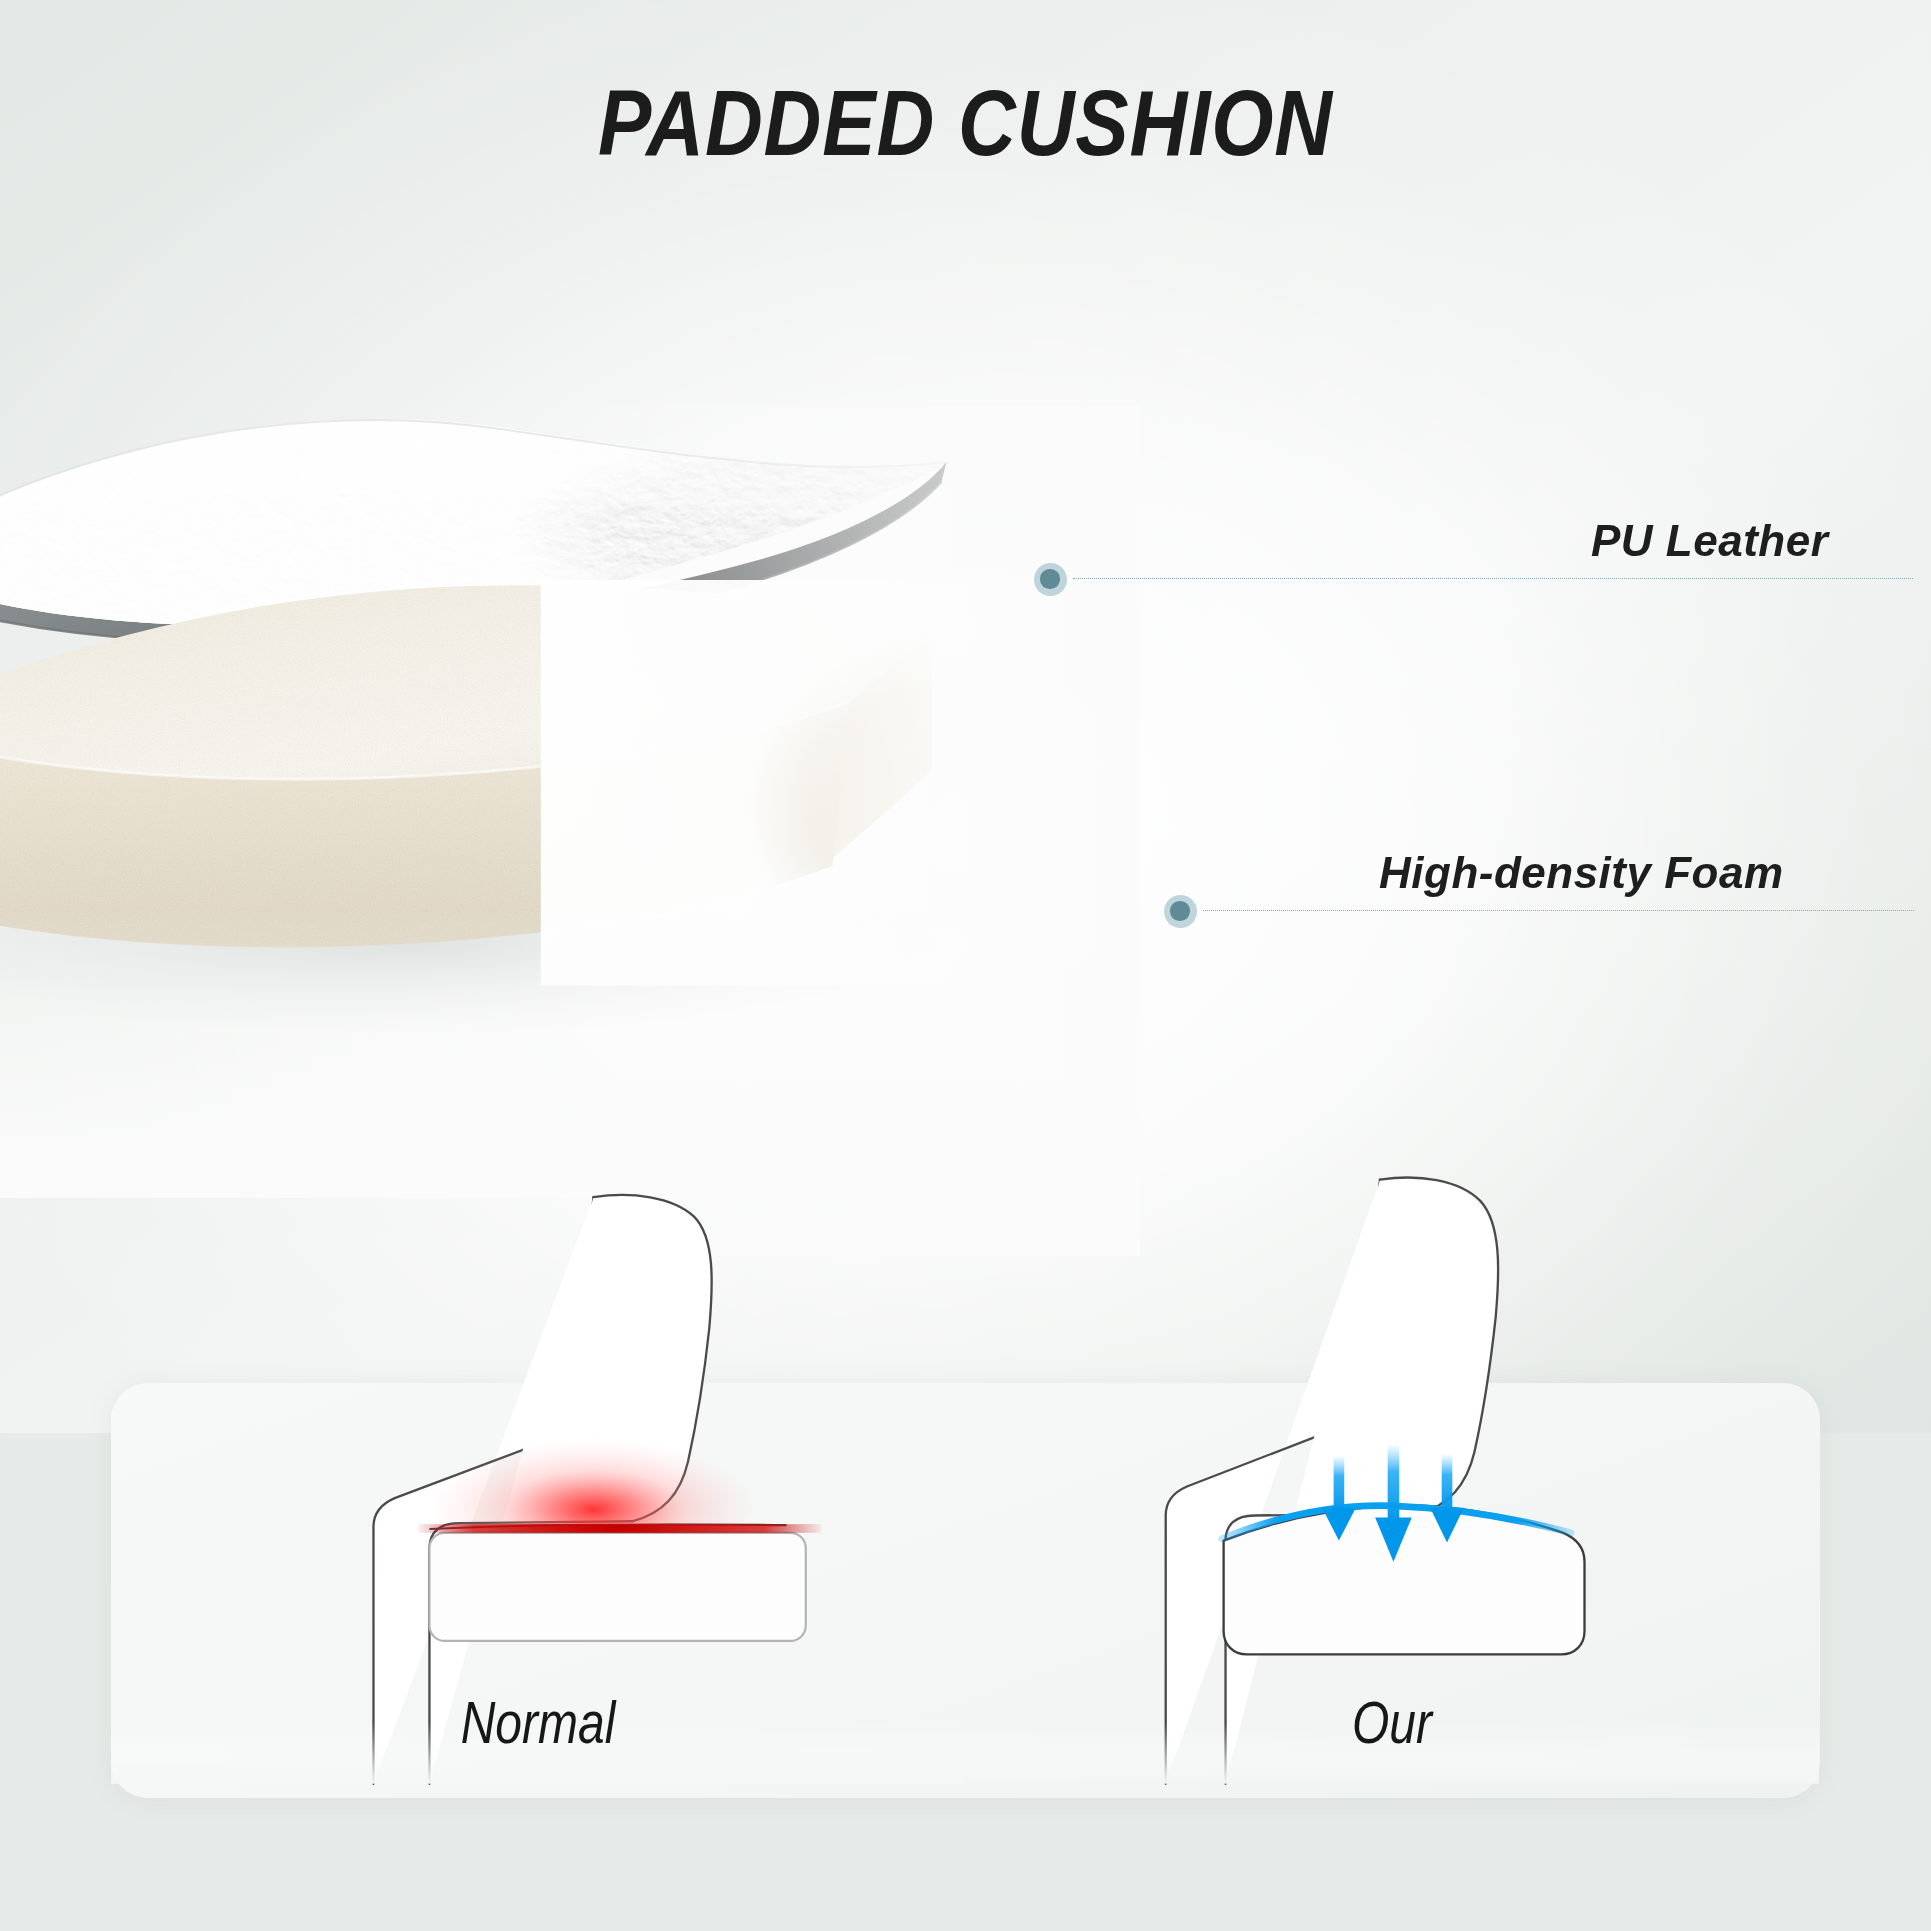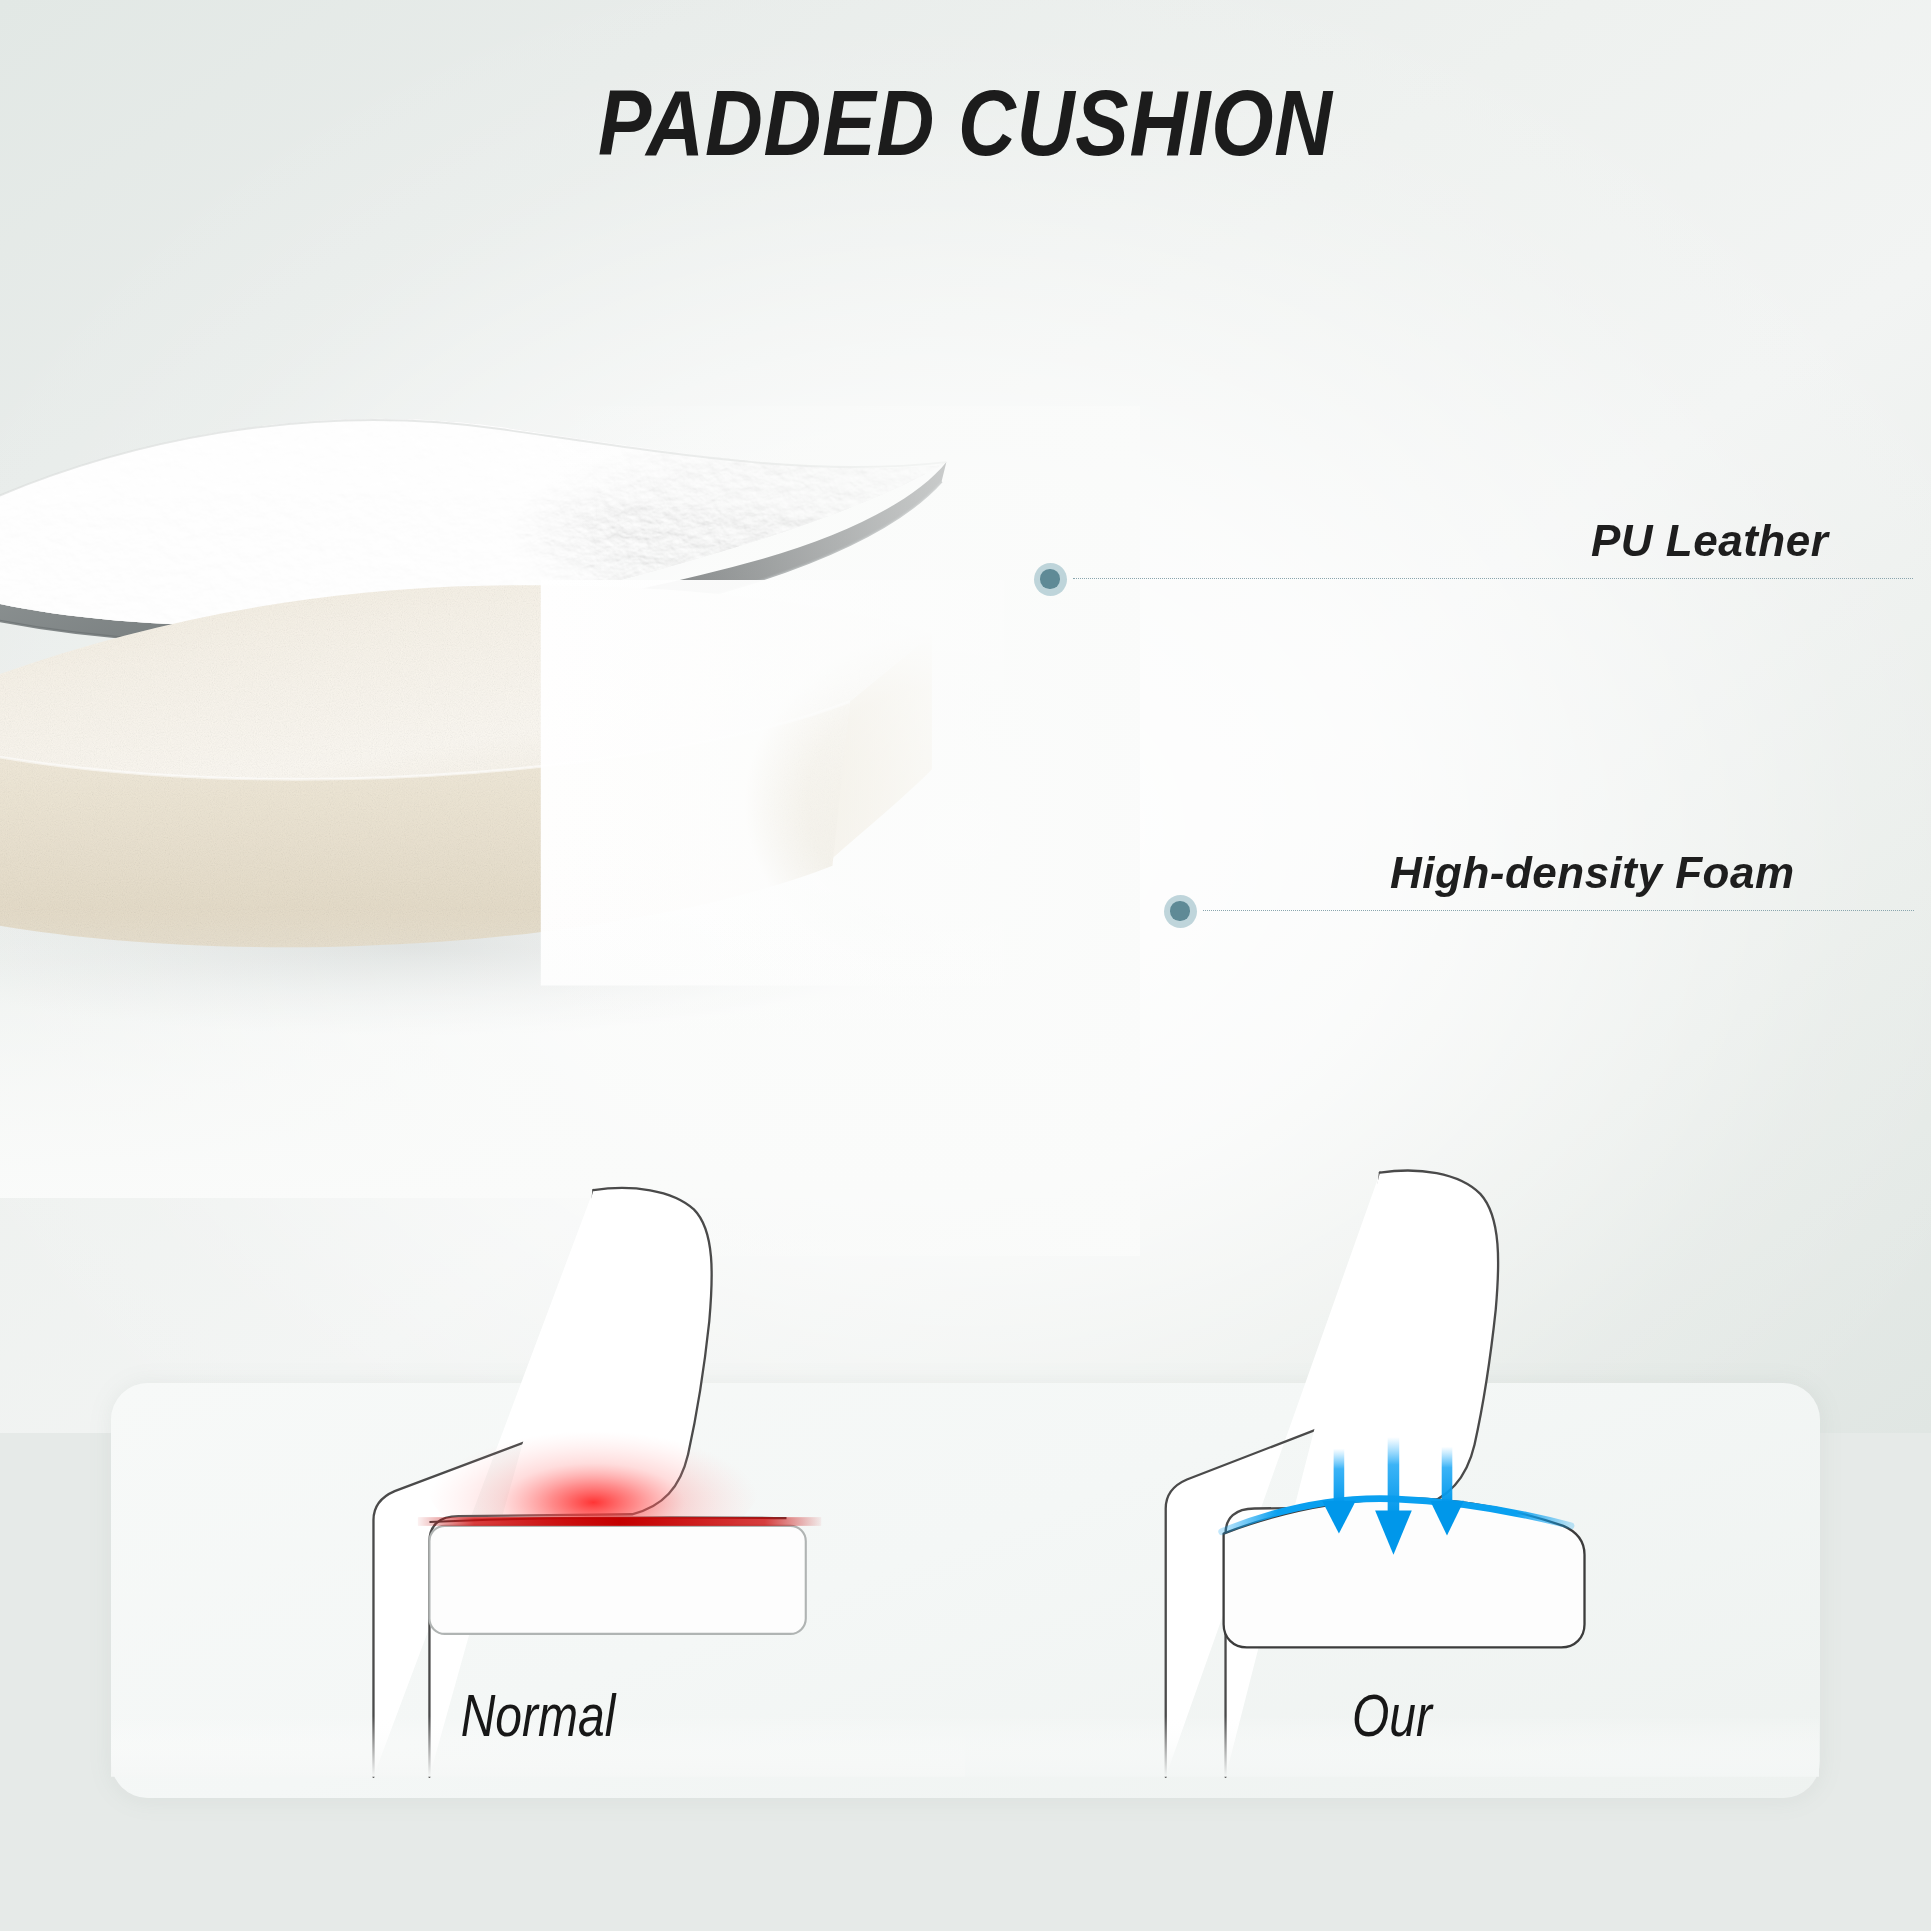--- a/index.html
+++ b/index.html
@@ -51,21 +51,21 @@
     white-space:nowrap;letter-spacing:0.5px;
   }
 
   
   #compare-card{
     position:absolute;left:111px;top:1383px;width:1709px;height:415px;
     border-radius:37px;
     background:linear-gradient(160deg,#f7f9f8 0%,#f4f7f6 45%,#eef2f0 100%);
     box-shadow:0 1.9px 25px rgba(120,135,130,0.10);
   }
-  .panel{position:absolute;top:8px;width:854px;height:415px;}
+  .panel{position:absolute;top:15px;width:854px;height:415px;}
   .panel.left{left:0;}
   .panel.right{left:854px;}
   .panel-label{
     position:absolute;left:0;width:854px;top:290px;text-align:center;
     font-size:60px;font-style:italic;font-weight:400;color:#171717;
     transform:scaleX(0.80);transform-origin:50% 50%;
   }
   .fig{position:absolute;left:0;top:-290px;width:854px;height:676px;overflow:visible;}
 </style>
 </head>
@@ -217,21 +217,21 @@
 
   <div class="callout" style="left:1050px;top:579px;">
     <span class="dot"></span>
     <span class="leader" style="left:23px;width:840px;"></span>
     <span class="ctext" style="left:541px;">PU Leather</span>
   </div>
 
   <div class="callout" style="left:1180px;top:911px;">
     <span class="dot"></span>
     <span class="leader" style="left:23px;width:711px;"></span>
-    <span class="ctext" style="left:210px;">High-density Foam</span>
+    <span class="ctext" style="left:199px;">High-density Foam</span>
   </div>
 
   <div id="compare-card">
 
     <div class="panel left">
       <svg class="fig" viewBox="0 0 885 700">
         <defs>
           <radialGradient id="painGlow" cx="0.5" cy="0.62" r="0.5">
             <stop offset="0%" stop-color="#ff2a2a" stop-opacity="0.95"></stop>
             <stop offset="26%" stop-color="#ff4747" stop-opacity="0.62"></stop>

